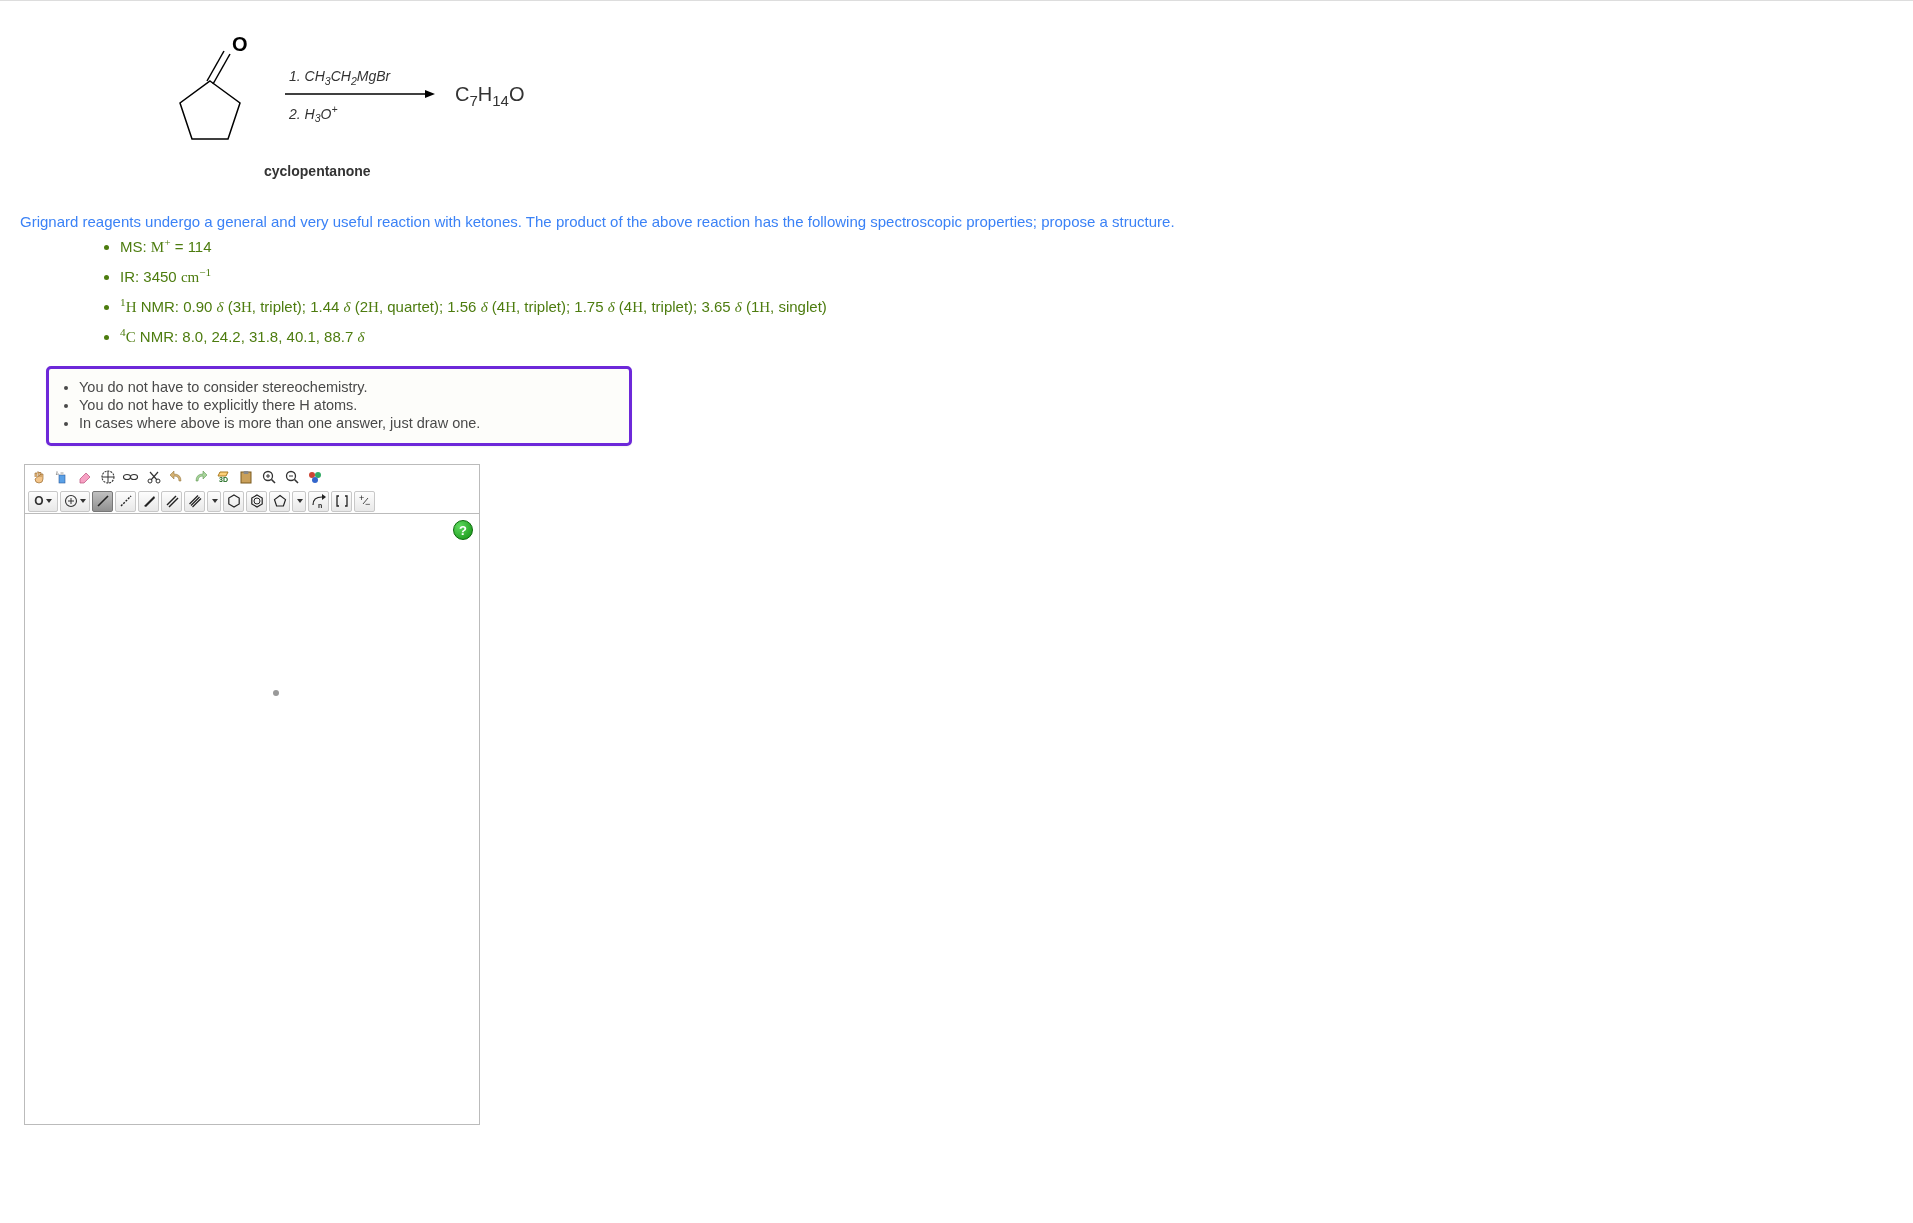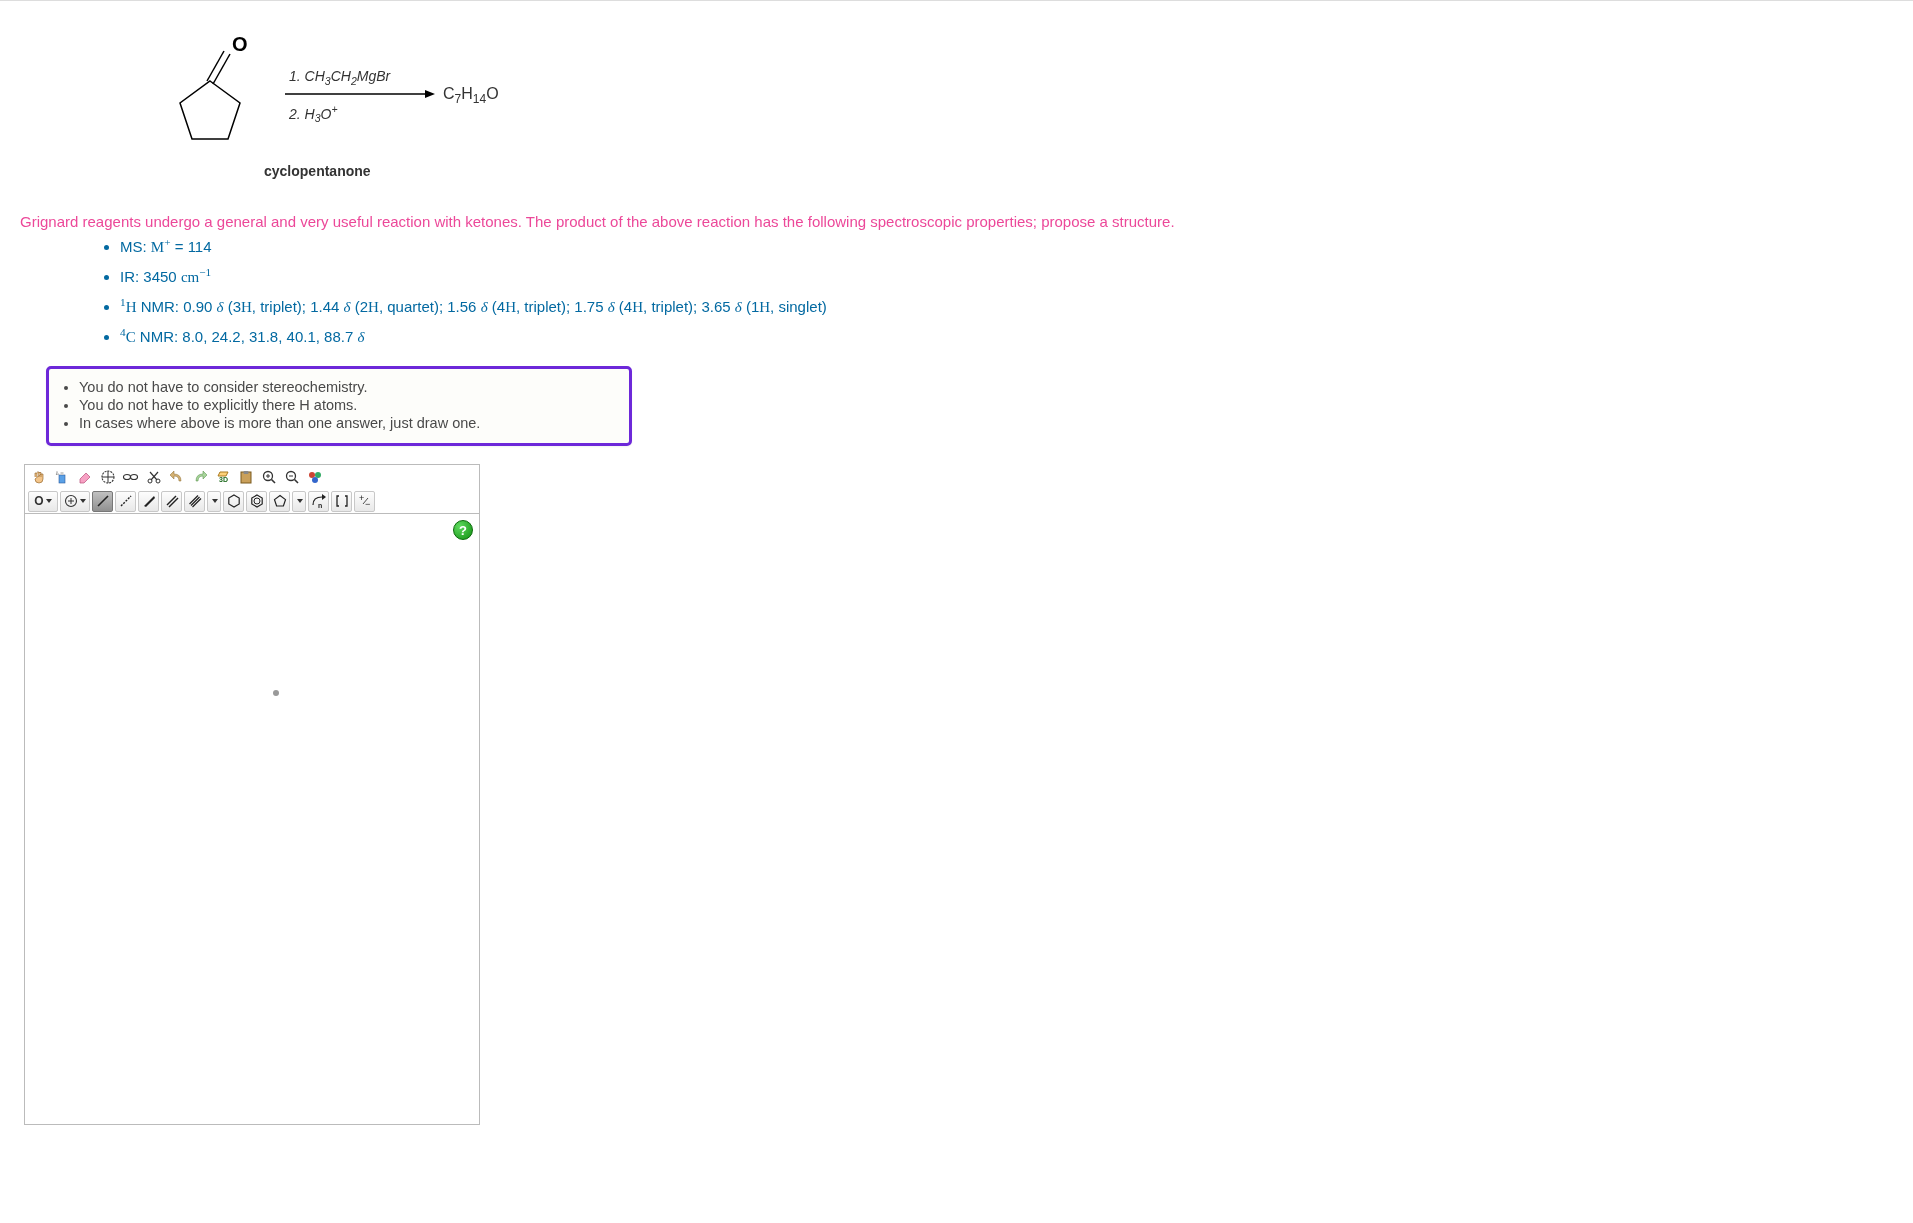--- a/index.html
+++ b/index.html
@@ -45,43 +45,43 @@
     margin-left: 4px;
     text-align: center;
   }
   .arrow-line {
     position: relative;
     width: 150px;
     height: 10px;
   }
   .arrow-line svg { display: block; }
   .product {
-    font-size: 16px;
-    margin-left: 8px;
+    font-size: 20px;
+    margin-left: 20px;
   }
   .reactant-label {
     font-weight: bold;
     font-size: 14px;
     margin-left: 104px;
     margin-top: 2px;
   }
   .body-text {
     margin-top: 34px;
     font-size: 15px;
-    color: #ec4899;
+    color: #3b82f6;
   }
   ul.spec-list {
     margin-top: 6px;
     padding-left: 100px;
     list-style: disc;
   }
   ul.spec-list li {
     margin-bottom: 10px;
     font-size: 15px;
-    color: #0369a1;
+    color: #4d7c0f;
   }
   .sub { vertical-align: sub; font-size: 0.75em; }
   .sup { vertical-align: super; font-size: 0.75em; }
   .serif { font-family: "Times New Roman", Times, serif; }
   .instruction-box {
     border: 3px solid #6d28d9;
     border-radius: 5px;
     background: #fdfdfa;
     width: 552px;
     margin-left: 26px;

